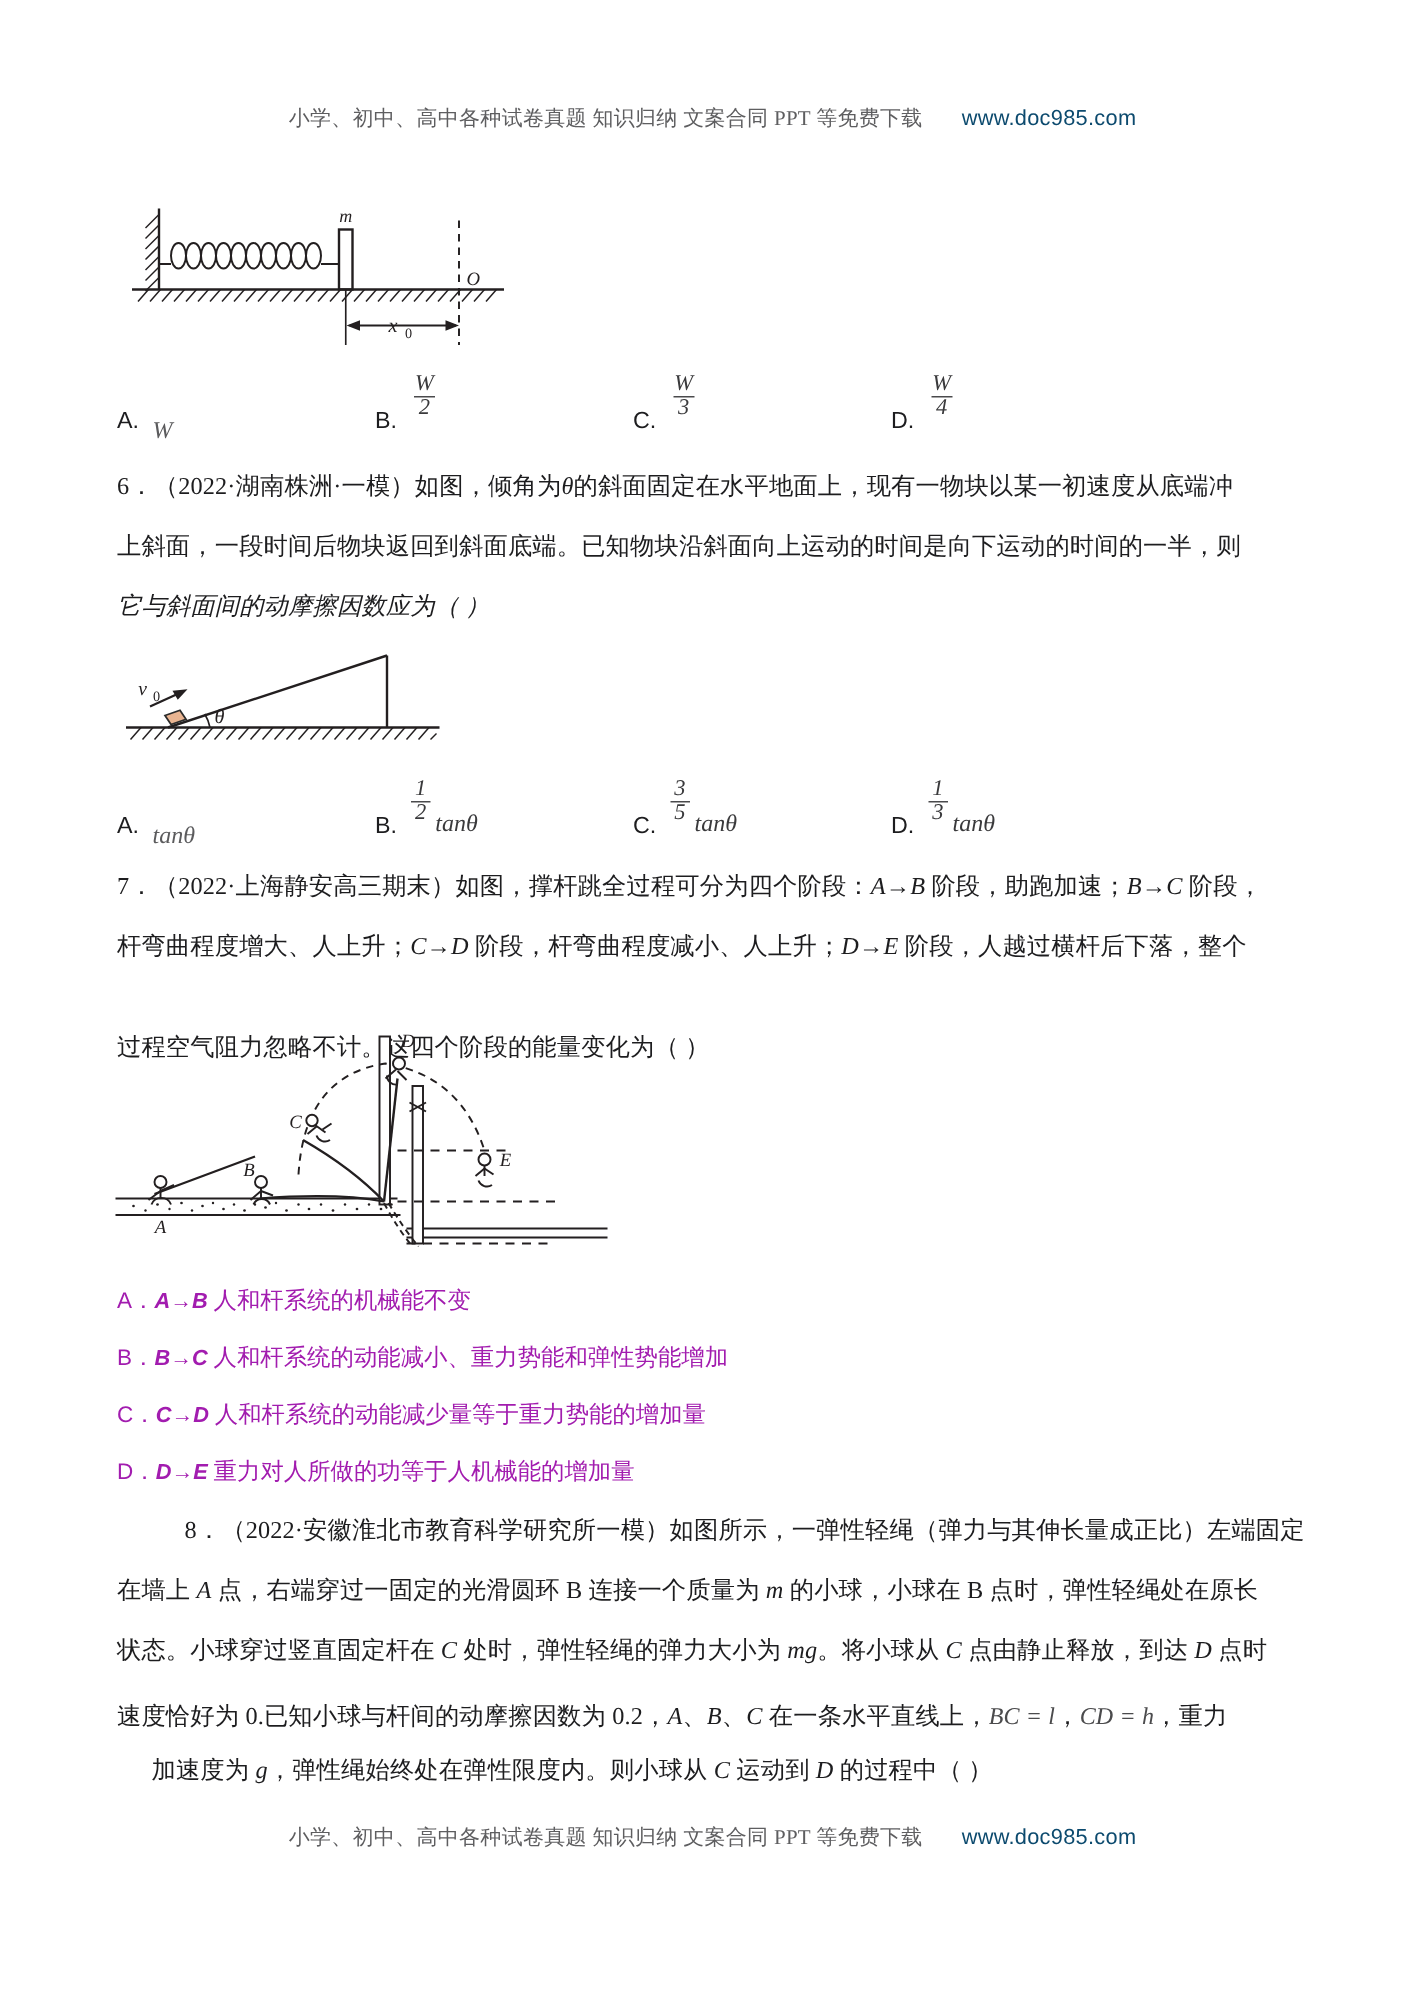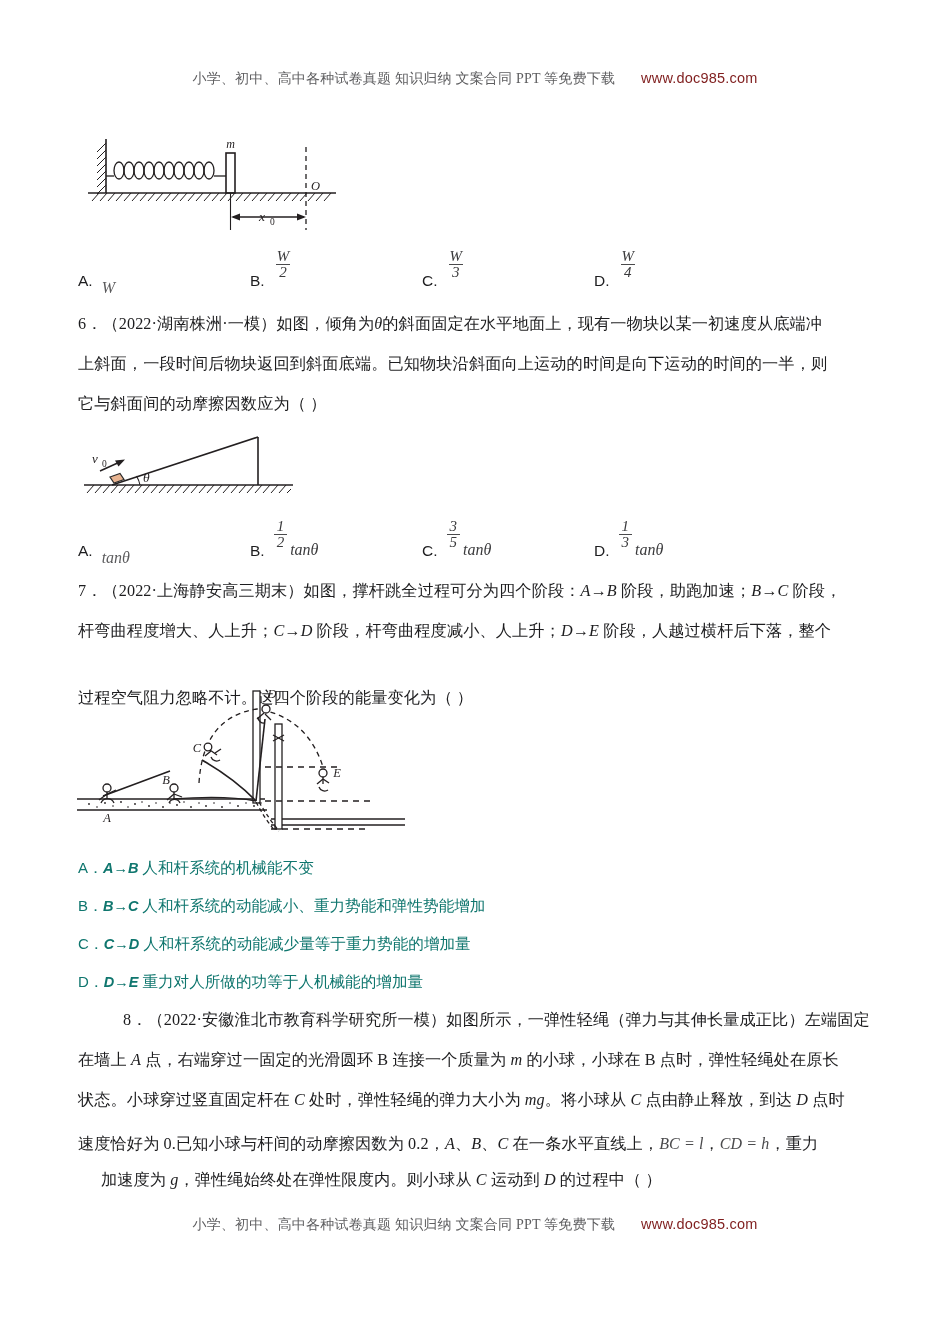--- a/index.html
+++ b/index.html
@@ -10,21 +10,21 @@
   }
   .page{position:absolute;inset:0;}
 
   
   .watermark{
     position:absolute;left:0;right:0;text-align:center;
     font-family:"Liberation Sans","DejaVu Sans",sans-serif;
     font-size:13.5px;color:#5e5e60;letter-spacing:.2px;white-space:nowrap;
   }
   .watermark .wm-cn{font-family:"Liberation Serif","DejaVu Serif",serif;font-size:14px;}
-  .watermark .wm-url{margin-left:26px;font-family:"Liberation Sans","DejaVu Sans",sans-serif;font-size:14.5px;color:#7f1d1d;}
+  .watermark .wm-url{margin-left:26px;font-family:"Liberation Sans","DejaVu Sans",sans-serif;font-size:14.5px;color:#0c4a6e;}
   #wm-top{top:70px;}
   #wm-bottom{top:1216px;}
 
   
   .qtext{
     position:absolute;left:78px;width:800px;
     font-size:16.2px;line-height:40px;color:#1d1d1f;
     text-align:justify;letter-spacing:.1px;
   }
   .qtext i{font-family:"Liberation Serif","DejaVu Serif",serif;font-style:italic;}
@@ -42,21 +42,21 @@
   
   .frac{display:inline-flex;flex-direction:column;align-items:center;justify-content:center;
         vertical-align:middle;font-style:italic;font-size:15px;line-height:1.05;position:relative;top:-9px;color:#3a3a3c;}
   .frac .num{padding:0 3px;}
   .frac .den{padding:0 3px;border-top:1.1px solid #4a4a4c;}
   .aftfrac{margin-left:3px;font-style:italic;font-size:16px;position:relative;top:-1px;color:#3a3a3c;}
 
   
   .ansline{
     position:absolute;left:78px;width:800px;font-size:15.6px;line-height:1;
-    color:#0f766e;white-space:nowrap;
+    color:#a21caf;white-space:nowrap;
   }
   .ansline .ab{font-family:"Liberation Sans","DejaVu Sans",sans-serif;font-size:15px;}
   .ansline .it{font-family:"Liberation Sans","DejaVu Sans",sans-serif;font-style:italic;font-weight:600;font-size:14.5px;}
 
   
   .fig{position:absolute;}
   svg{display:block;overflow:visible;}
 </style>
 </head>
 <body>
@@ -174,21 +174,21 @@
       <span class="lbl">D.</span>
       <span class="frac">
         <span class="num">W</span>
         <span class="den">4</span>
       </span>
     </div>
   </div>
 
   <div class="qtext" style="top:304px;">6．（2022·湖南株洲·一模）如图，倾角为<i>θ</i>的斜面固定在水平地面上，现有一物块以某一初速度从底端冲</div>
   <div class="qtext" style="top:344px;">上斜面，一段时间后物块返回到斜面底端。已知物块沿斜面向上运动的时间是向下运动的时间的一半，则</div>
-  <div class="qtext" style="top:384px;">它与斜面间的动摩擦因数应为（        ）</div>
+  <div class="qtext" style="top:384px;font-style:italic;">它与斜面间的动摩擦因数应为（        ）</div>
 
   <div class="fig" style="left:78px;top:432px;">
     <svg width="250" height="72" viewBox="0 0 250 72">
 
       <line x1="34" y1="53" x2="180" y2="5" stroke="#231f20" stroke-width="1.6"></line>
       <line x1="180" y1="5" x2="180" y2="53" stroke="#231f20" stroke-width="1.6"></line>
 
       <line x1="6" y1="53" x2="215" y2="53" stroke="#231f20" stroke-width="1.7"></line>
       <g stroke="#231f20" stroke-width="1">
         <line x1="9" y1="61" x2="16" y2="53"></line>

